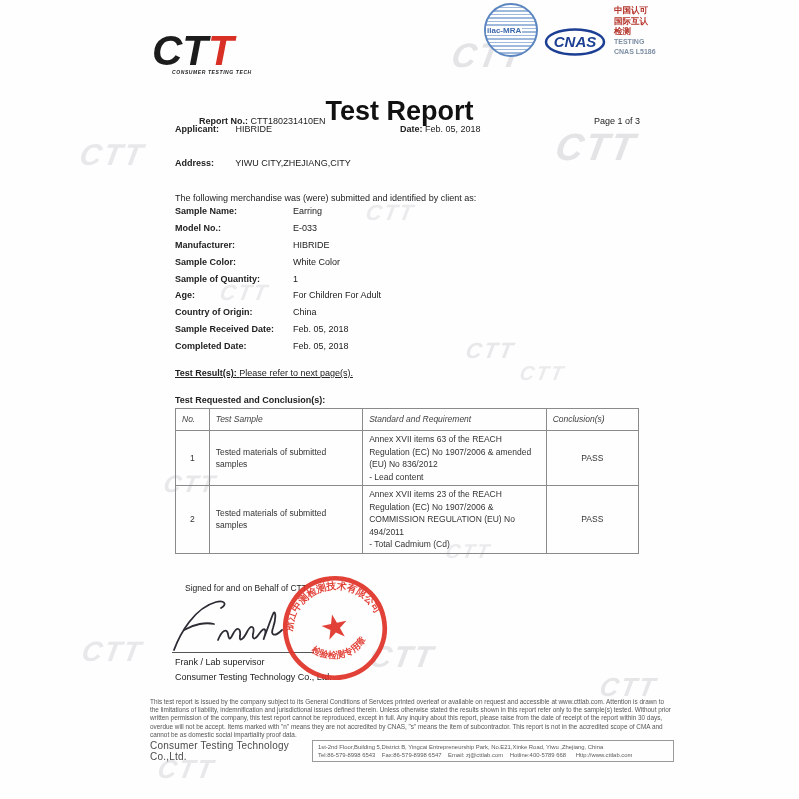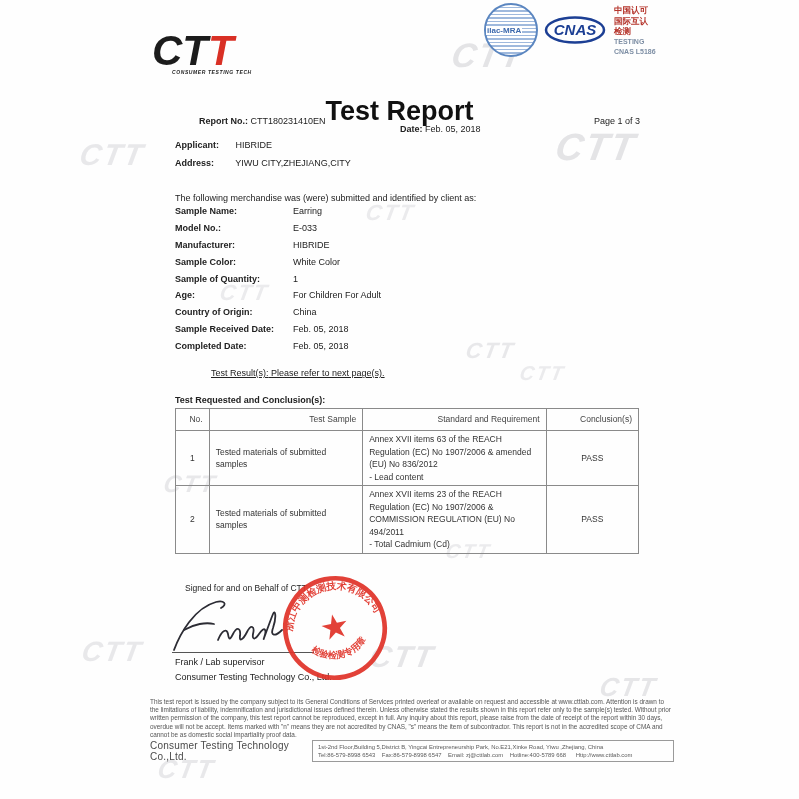--- a/index.html
+++ b/index.html
@@ -33,43 +33,43 @@
   .logo-letters .red{color:#d93025;}
   .logo-sub{font-size:5px;font-weight:bold;font-style:italic;letter-spacing:.6px;color:#1c1c1c;margin:-3px 0 0 20px;white-space:nowrap;}
   .title{left:0;top:64px;width:799px;text-align:center;font-size:27px;font-weight:bold;color:#111;margin-top:32px;}
   .accr{left:484px;top:3px;display:flex;align-items:flex-start;}
   .ilac{
     width:54px;height:54px;border-radius:50%;border:2px solid #5b86c0;box-sizing:border-box;
     background:repeating-linear-gradient(to bottom,#ffffff 0 2px,#9fb9dd 2px 3.5px);
     display:flex;align-items:center;justify-content:flex-start;
   }
   .ilac-label{background:#fff;color:#3c69ad;font-weight:bold;font-size:8px;padding:0 1px;white-space:nowrap;}
-  .cnas{margin:12px 0 0 6px;}
+  .cnas{margin:24px 0 0 6px;}
   .accr-text{margin:2px 0 0 8px;line-height:10.5px;white-space:nowrap;}
   .accr-text .cn{color:#b5352c;font-size:8.5px;font-weight:bold;}
   .accr-text .en{color:#7d8ea4;font-size:7px;font-weight:bold;}
   
   .meta{left:175px;top:116px;width:465px;height:14px;font-size:9px;}
   .meta b{font-weight:bold;}
   .meta .m-report{position:absolute;left:0;padding-left:24px;}
   .meta .m-date{position:absolute;left:225px;margin-top:8px;}
   .meta .m-page{position:absolute;right:0;}
   .kvline{left:175px;font-size:9px;}
   .kvline .k{display:inline-block;width:58px;font-weight:bold;}
   .intro{left:175px;top:193px;font-size:9px;}
   .fields{left:175px;top:206px;font-size:9px;}
   .frow{height:16.9px;}
   .frow .k{display:inline-block;width:118px;font-weight:bold;}
   .tresult{left:175px;top:368px;font-size:9px;text-decoration:underline;}
-  .tresult b{font-weight:normal;margin-left:36px;}
+  .tresult b{font-weight:bold;}
   .sectitle{left:175px;top:395px;font-size:9px;font-weight:bold;}
   
   .ctable{left:175px;top:408px;width:464px;border-collapse:collapse;font-size:8.5px;color:#333;}
   .ctable th,.ctable td{border:1px solid #8a8a8a;padding:2px 6px;line-height:12.5px;}
-  .ctable th{font-weight:normal;color:#444;height:17px;text-align:right;}
+  .ctable th{font-weight:normal;color:#444;height:17px;text-align:left;font-style:italic;}
   .c-no{width:22px;text-align:center;}
   .c-sample{width:158px;}
   .c-std{width:190px;}
   .c-conc{width:84px;text-align:center;}
   
   .signedfor{left:185px;top:583px;font-size:8.5px;}
   .sig-svg{left:166px;top:592px;}
   .sig-line{left:172px;top:652px;width:142px;border-top:1.2px solid #555;}
   .signer{left:175px;top:657px;font-size:9px;}
   .sigco{left:175px;top:672px;font-size:9px;}
@@ -126,21 +126,21 @@
   </div>
 
   <div class="abs title z1">Test Report</div>
 
   <div class="abs meta z1">
     <span class="m-report"><b>Report No.:</b> <span>CTT180231410EN</span></span>
     <span class="m-date"><b>Date:</b> <span>Feb. 05, 2018</span></span>
     <span class="m-page">Page 1 of 3</span>
   </div>
 
-  <div class="abs kvline z1" style="top:140px;">
+  <div class="abs kvline z1" style="top:124px;">
     <span class="k">Applicant:</span>
     <span>HIBRIDE</span>
   </div>
   <div class="abs kvline z1" style="top:158px;">
     <span class="k">Address:</span>
     <span>YIWU CITY,ZHEJIANG,CITY</span>
   </div>
 
   <div class="abs intro z1">The following merchandise was (were) submitted and identified by client as:</div>
 

